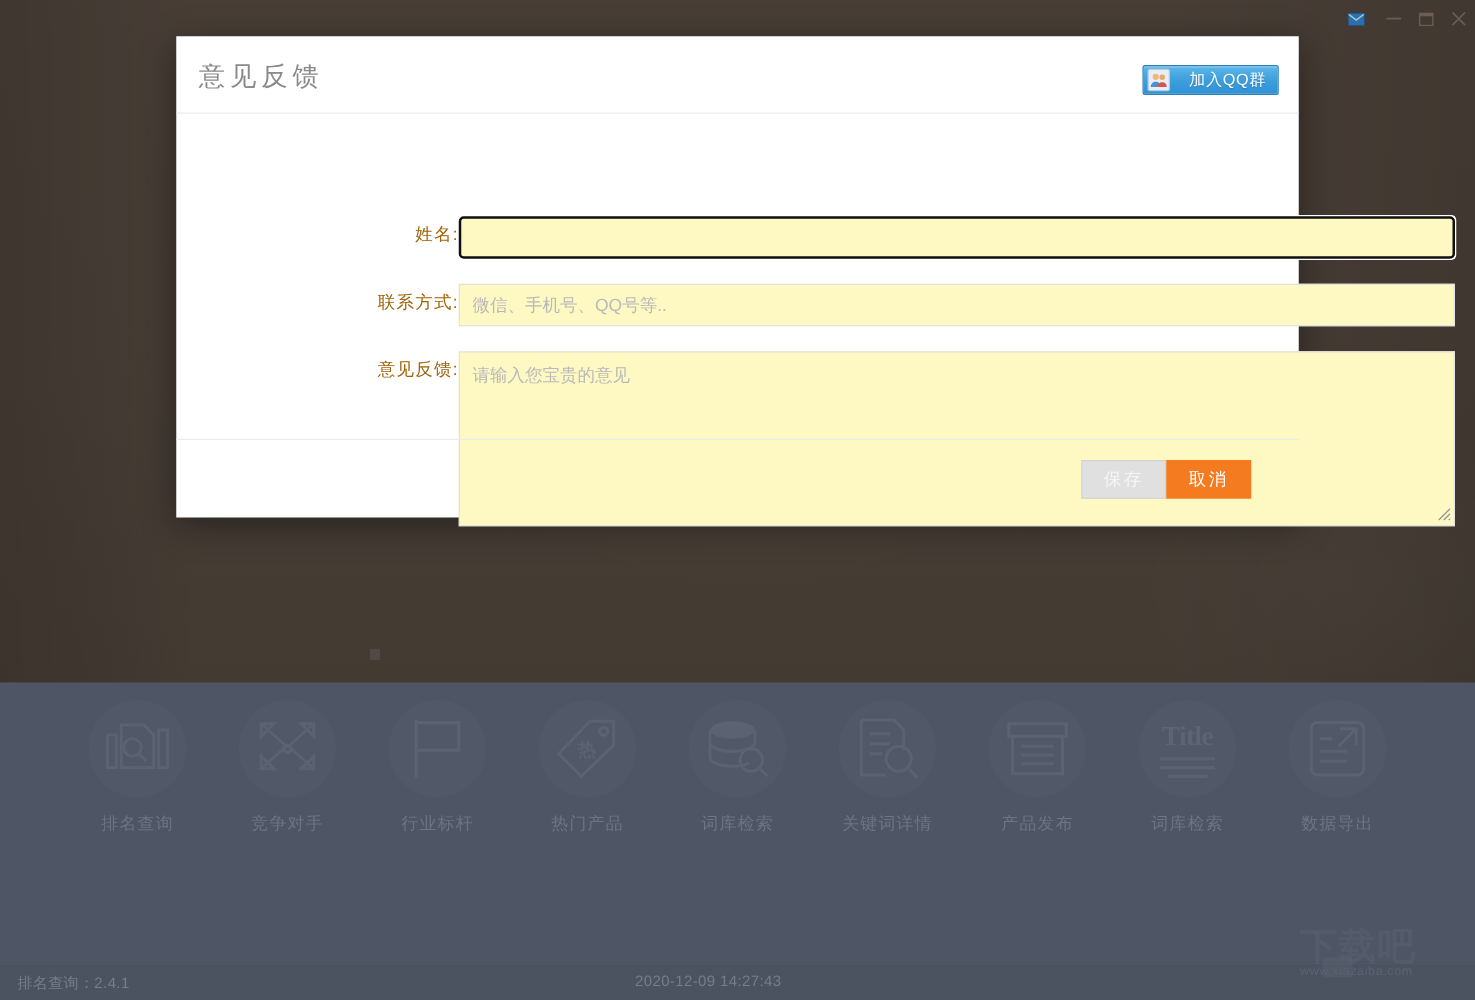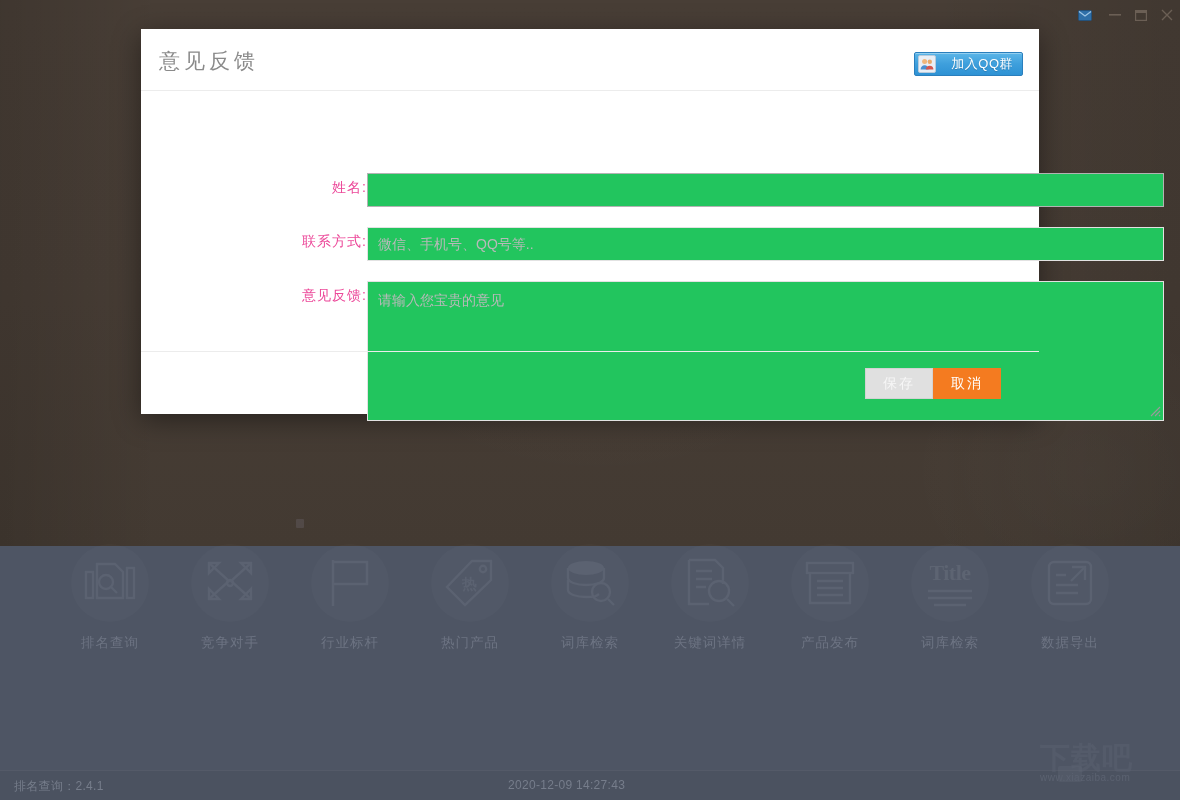--- a/index.html
+++ b/index.html
@@ -61,21 +61,21 @@
     display:flex; align-items:center; justify-content:center;
     color:#6b5f55; font-size:13px; line-height:1;
   }
   .tb-mail  { left:1075px; }
   .tb-min   { left:1105px; font-size:15px; }
   .tb-max   { left:1131px; font-size:12px; }
   .tb-close { left:1157px; font-size:15px; }
 
   
   .features {
-    position:absolute; left:0; top:544px; width:1128px; height:170px;
+    position:absolute; left:0; top:560px; width:1128px; height:170px;
   }
   .feat {
     position:absolute; width:120px; text-align:center;
   }
   .feat .disc {
     width:78px; height:78px; margin:0 auto 12px; border-radius:50%;
     background: rgba(255,255,255,0.018);
     display:flex; align-items:center; justify-content:center;
   }
   .feat .disc svg { display:block; }
@@ -134,25 +134,25 @@
     display:flex; align-items:center; justify-content:center;
   }
   .qq-label {
     font-size:13px; color:#ffffff; letter-spacing:.5px;
     text-shadow: 0 1px 1px rgba(0,0,0,0.18);
   }
 
   .modal-body { position:relative; height:260px; }
   .row-label {
     position:absolute; text-align:right; width:110px;
-    font-size:14px; color:#ec4899; letter-spacing:1px;
+    font-size:14px; color:#a16207; letter-spacing:1px;
   }
   .fld {
     position:absolute;
-    border:1px solid #d6d6d6; background:#22c55e;
+    border:1px solid #d6d6d6; background:#fef9c3;
     font-family:"Liberation Sans", sans-serif;
     font-size:14px; color:#444;
   }
   .fld::placeholder { color:#b9b9b9; }
 
   #name-input {
     left:226px; top:82px; width:797px; height:34px;
     padding:0 8px; border-color:#b3b3b3;
   }
   #contact-input {

